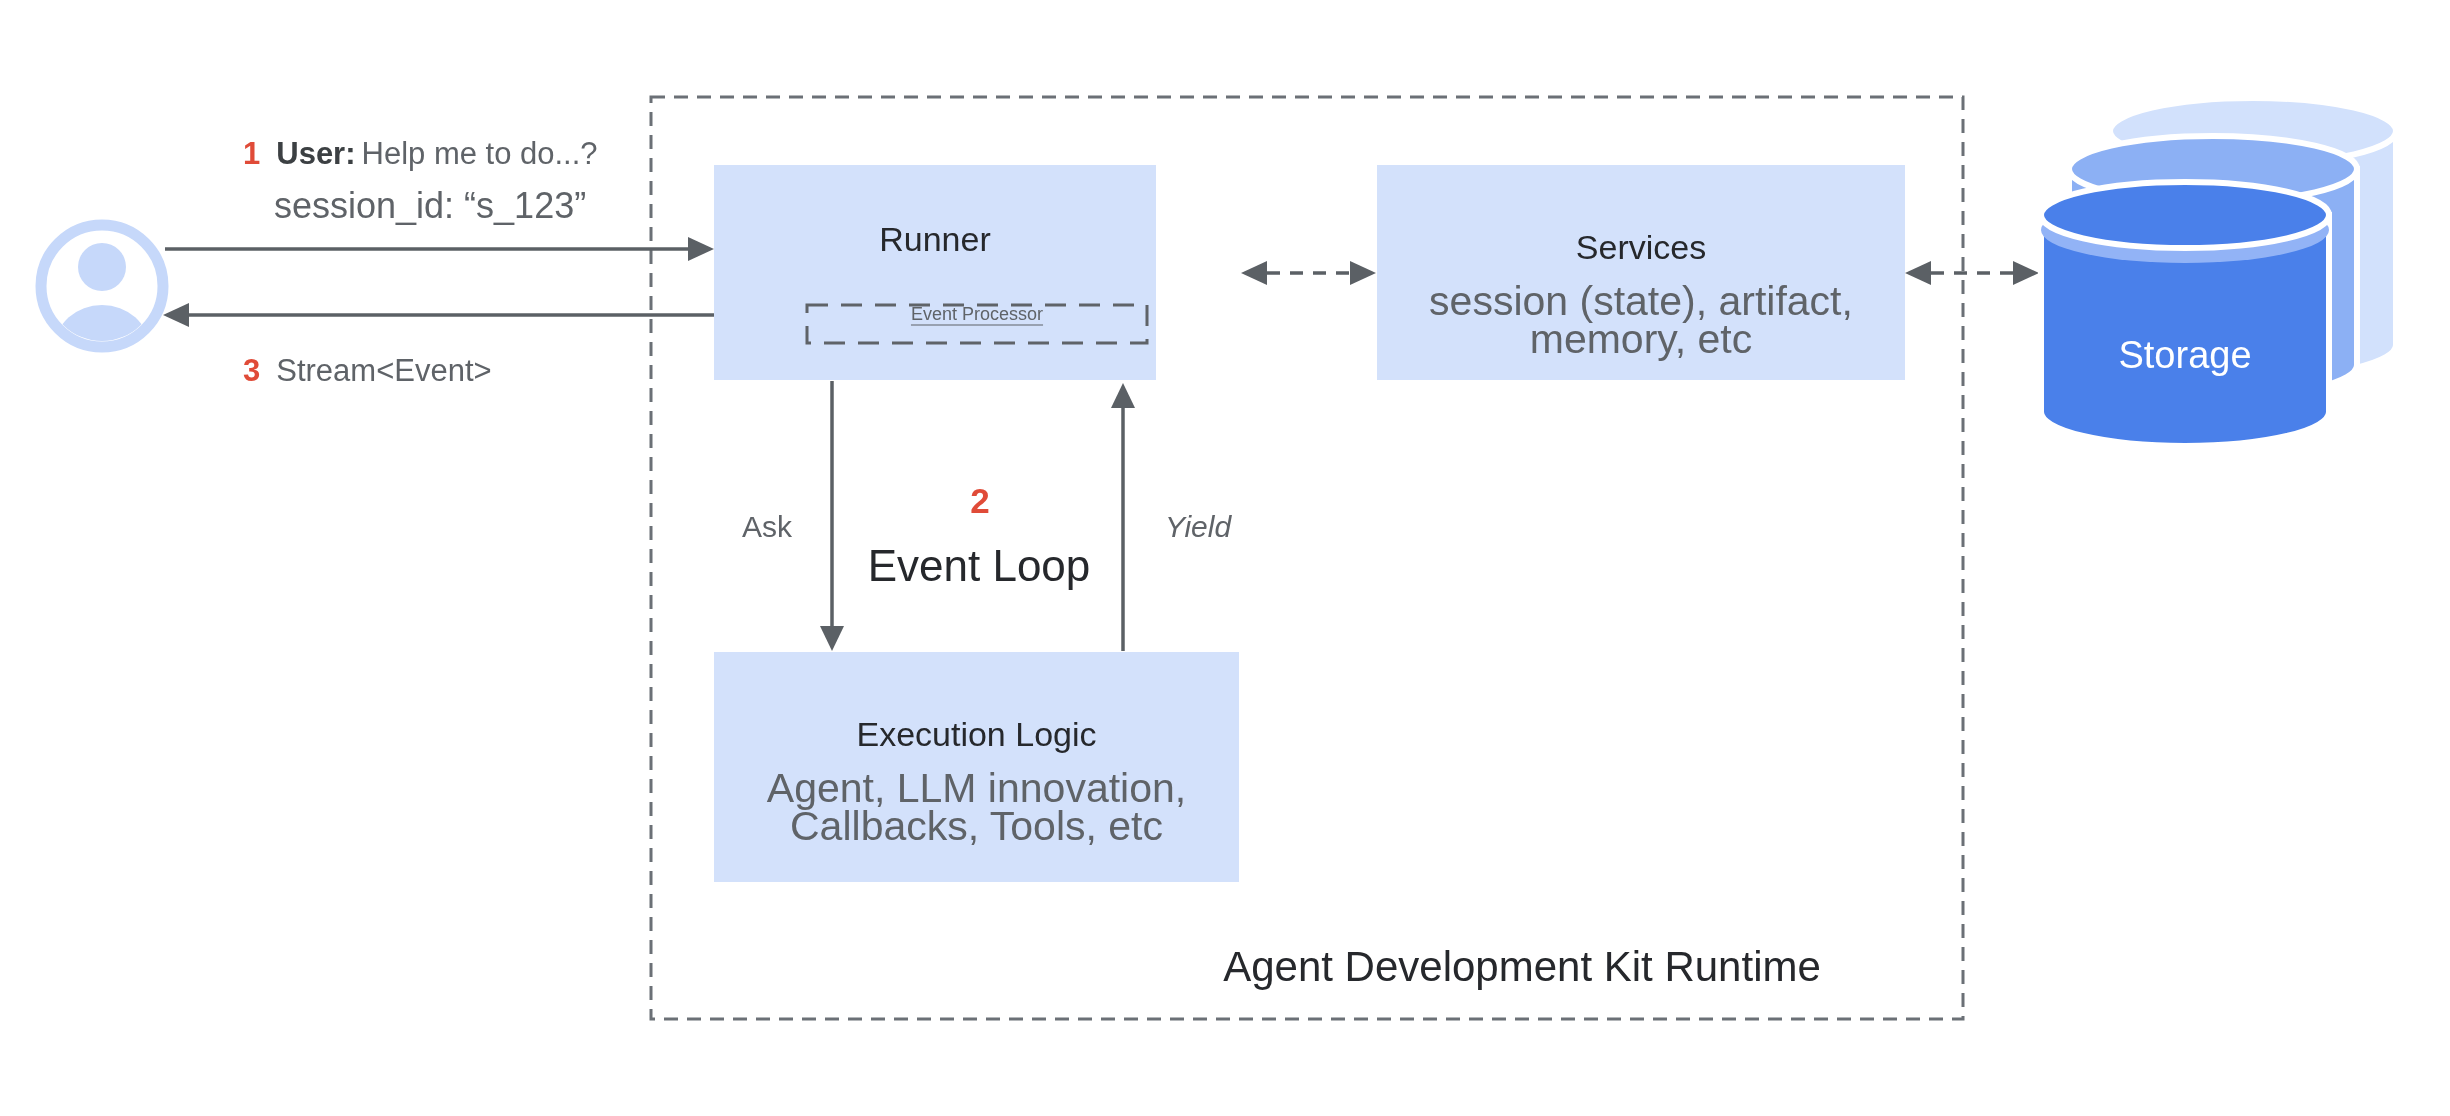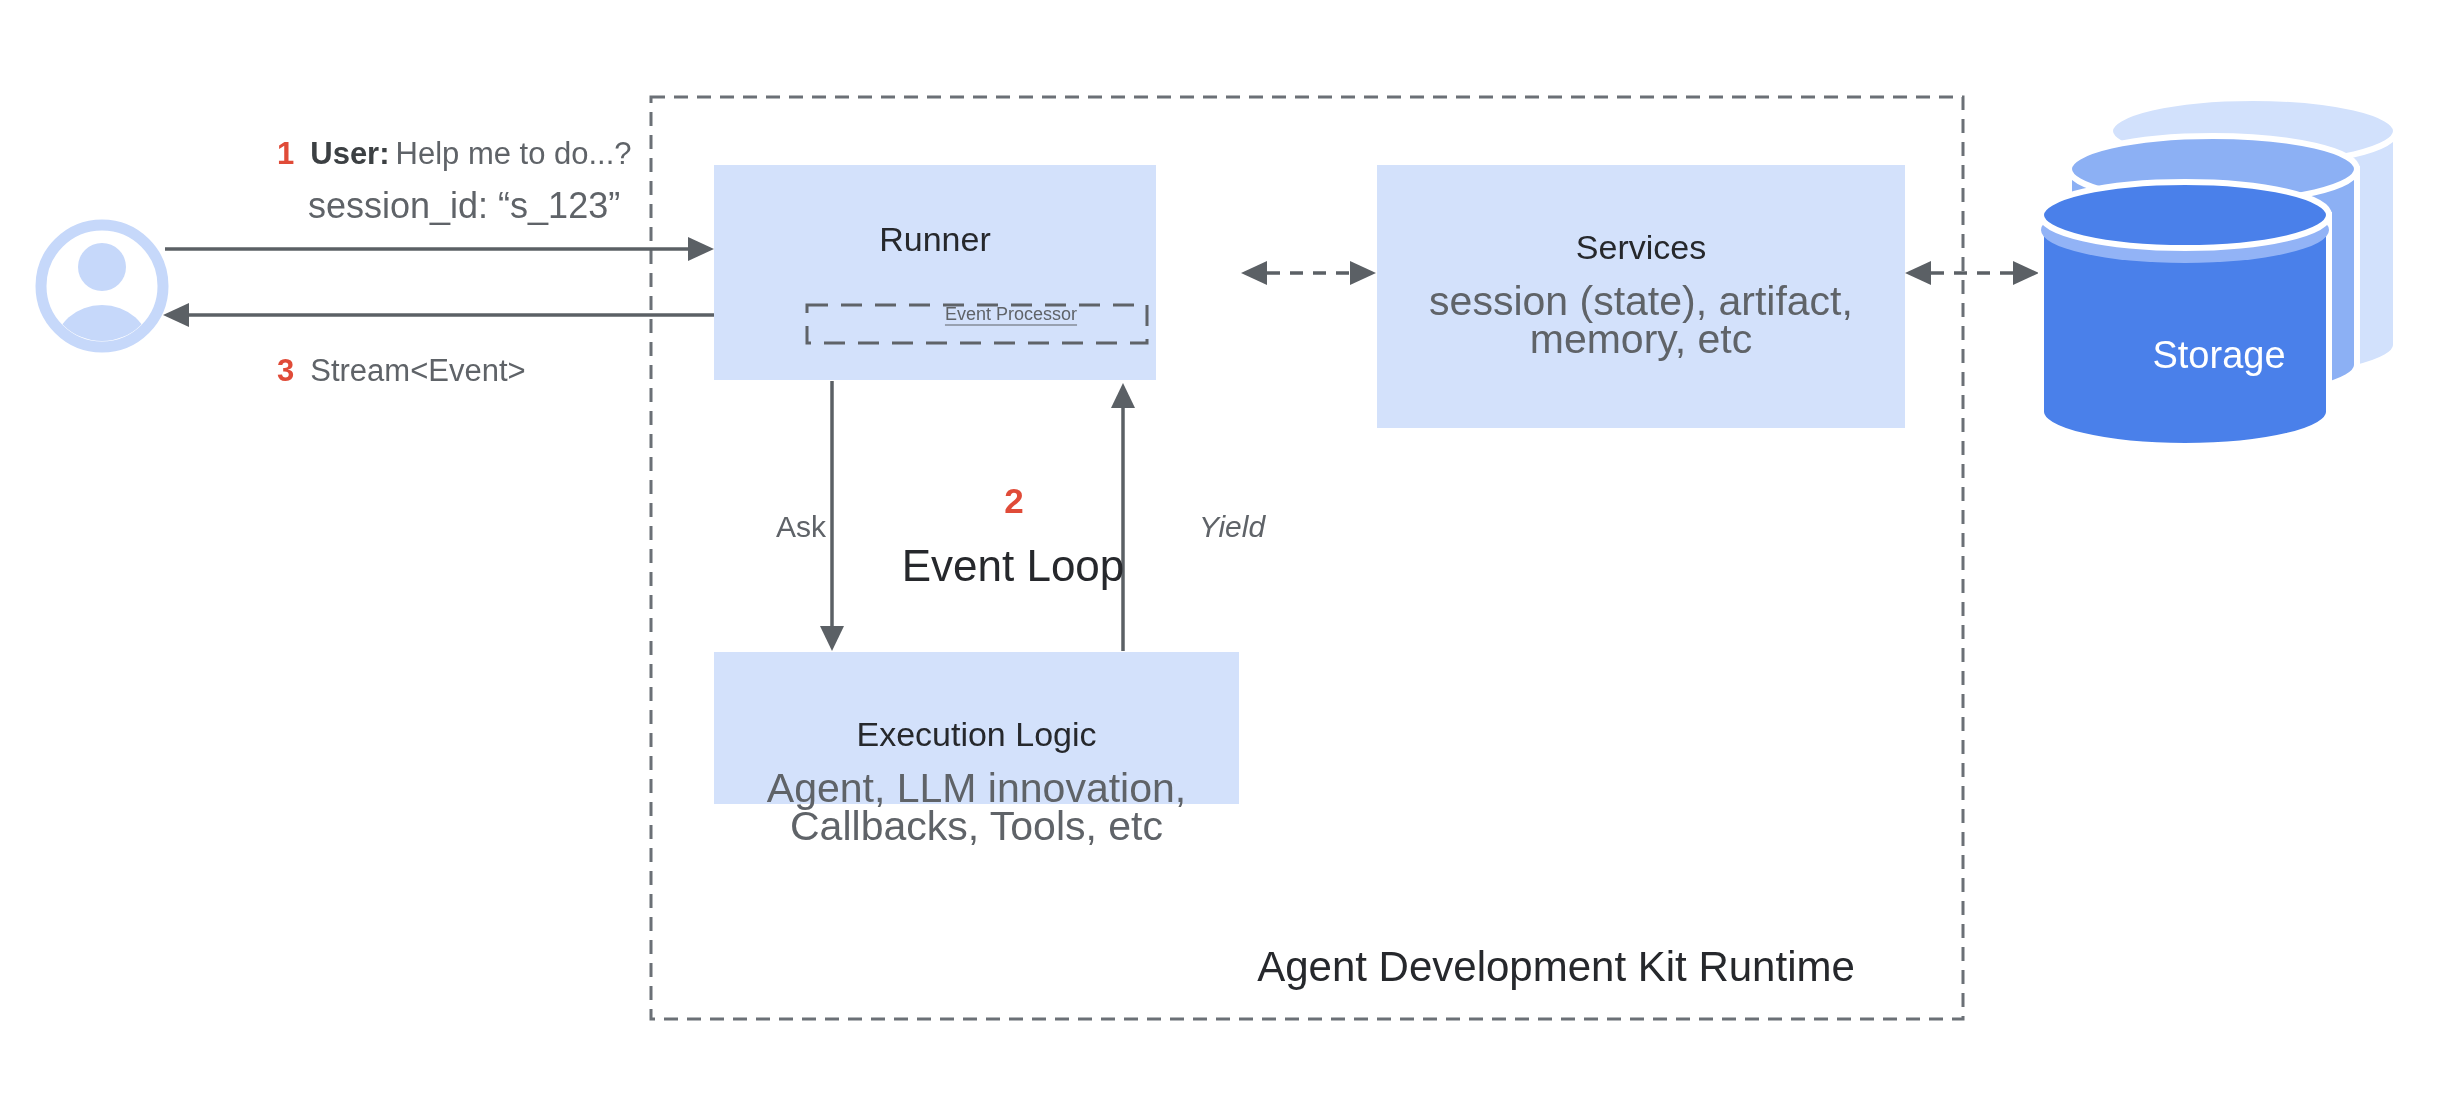--- a/index.html
+++ b/index.html
@@ -2,39 +2,39 @@
 <html style="--box-fill: #d3e1fb; --line: #5b6065; --border-dash: #6b7076; --title-text: #26282c; --body-text: #5f6368; --accent-red: #e04b38; --storage-front: #4a80ea; --storage-mid: #8cb0f4; --storage-back: #d2e1fc; --storage-lip: #92b3f6; --avatar-blue: #c6d8fa; --storage-text: #ffffff;"><head>
 <meta charset="utf-8">
 <style>
   html,body{margin:0;padding:0;background:#ffffff;}
   .canvas{
     position:relative;width:2450px;height:1116px;overflow:hidden;
     background:#ffffff;font-family:"Liberation Sans",sans-serif;
   }
   .box{position:absolute;background:var(--box-fill,#d3e1fb);box-sizing:border-box;text-align:center;z-index:1;}
   #runner-box{left:714px;top:165px;width:442px;height:215px;padding-top:52px;}
-  #services-box{left:1377px;top:165px;width:528px;height:263px;padding-top:60px;}
-  #execution-box{left:714px;top:652px;width:525px;height:152px;padding-top:60px;}
+  #services-box{left:1377px;top:165px;width:528px;height:215px;padding-top:60px;}
+  #execution-box{left:714px;top:652px;width:525px;height:230px;padding-top:60px;}
   .box-title{font-size:34px;line-height:44px;color:var(--title-text,#26282c);}
   .box-sub{font-size:41px;line-height:38px;color:var(--body-text,#5f6368);white-space:pre-line;margin-top:13px;}
 
   svg.overlay{position:absolute;left:0;top:0;z-index:5;pointer-events:none;}
   .ln{stroke:var(--line,#5b6065);stroke-width:3.5;fill:none;}
   .dashln{stroke-dasharray:13 10;}
   .hd{fill:var(--line,#5b6065);}
   .dash-rect{fill:none;stroke:var(--border-dash,#6b7076);stroke-width:3;stroke-dasharray:14 9;}
   .ep-rect{fill:none;stroke:var(--body-text,#5f6368);stroke-width:3;stroke-dasharray:21 13;}
   .cyl-back{fill:var(--storage-back,#d2e1fc);stroke:#ffffff;stroke-width:6;}
   .cyl-mid{fill:var(--storage-mid,#8cb0f4);stroke:#ffffff;stroke-width:6;}
   .cyl-front{fill:var(--storage-front,#4a80ea);stroke:#ffffff;stroke-width:6;}
   .cyl-lip{fill:var(--storage-lip,#92b3f6);}
   .av-ring{fill:#ffffff;stroke:var(--avatar-blue,#c6d8fa);stroke-width:11;}
   .av-fill{fill:var(--avatar-blue,#c6d8fa);}
 
-  .label{position:absolute;z-index:6;white-space:nowrap;margin-left:34px;}
+  .label{position:absolute;z-index:6;white-space:nowrap;}
   .center{transform:translate(-50%,-50%);}
   .note{font-size:31px;line-height:40px;color:var(--body-text,#5f6368);}
   .note .num{color:var(--accent-red,#e04b38);font-weight:700;margin-right:16px;}
   .note .spk{color:#3c4043;font-weight:700;margin-right:6px;}
   #session-label{left:274px;top:188px;font-size:36px;line-height:36px;color:var(--body-text,#5f6368);}
   #step1-label{left:243px;top:134px;}
   #step3-label{left:243px;top:351px;text-align:center;}
   #ask-label{left:767px;top:527px;font-size:30px;color:var(--body-text,#5f6368);}
   #yield-label{left:1198px;top:527px;font-size:30px;color:var(--body-text,#5f6368);font-style:italic;}
   #loop-number{left:980px;top:501px;font-size:35px;font-weight:700;color:var(--accent-red,#e04b38);}

